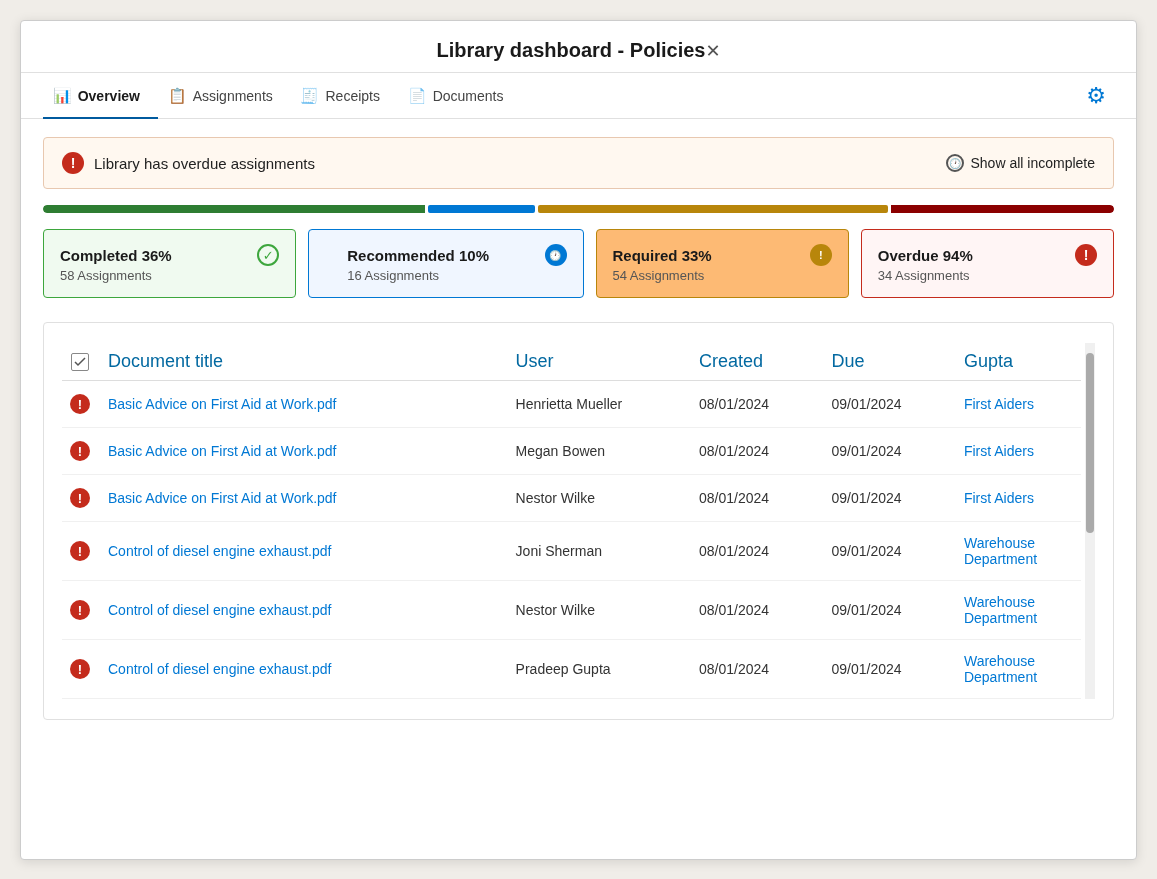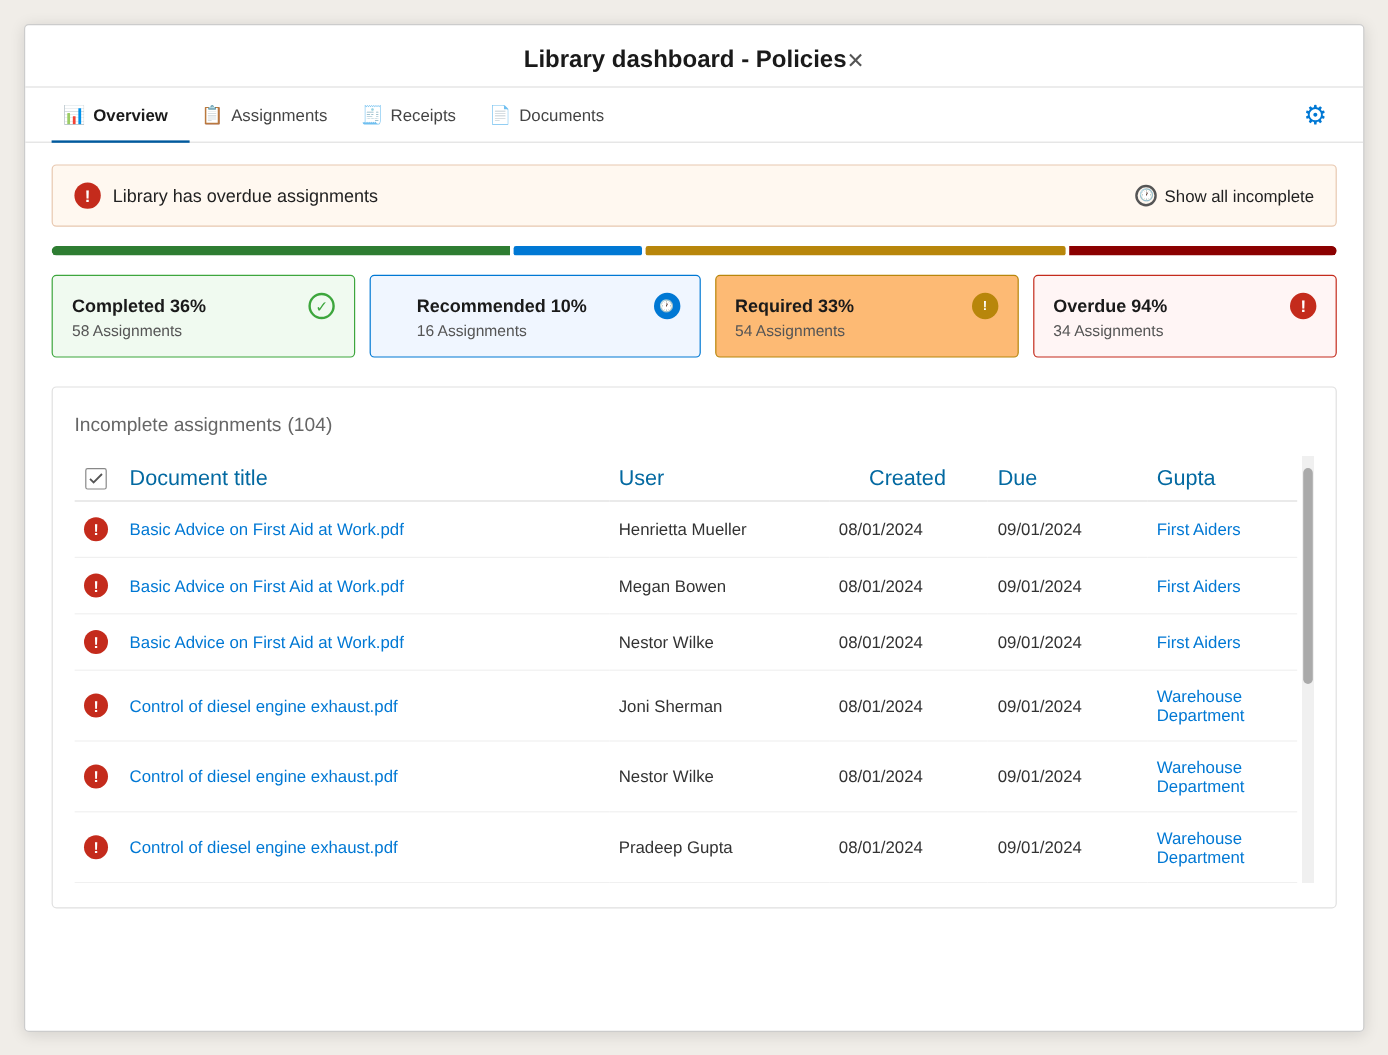--- a/index.html
+++ b/index.html
@@ -275,21 +275,21 @@
       padding: 8px 10px 8px 8px;
       font-weight: 400;
       font-size: 18px;
       color: #0369a1;
     }
     thead th:first-child {
       width: 36px;
     }
     thead th:nth-child(2) { width: 40%; }
     thead th:nth-child(3) { width: 18%; }
-    thead th:nth-child(4) { width: 13%; text-align: center; }
+    thead th:nth-child(4) { width: 13%; }
     thead th:nth-child(5) { width: 13%; }
     tbody tr {
       border-bottom: 1px solid #f0f0f0;
     }
     tbody td {
       padding: 13px 10px 13px 8px;
       font-size: 14px;
       color: #333;
     }
     .row-icon {
@@ -401,24 +401,20 @@
       <div class="stat-card overdue">
         <div class="stat-card-header">
           <span class="stat-card-title">Overdue 94%</span>
           <div class="stat-icon-red">!</div>
         </div>
         <span class="stat-card-sub">34 Assignments</span>
       </div>
     </div>
 
     <div style="background: #fff; border: 1px solid #e0e0e0; border-radius: 4px; padding: 20px 18px;">
-      <div class="section-title">
-        <span>Incomplete assignments</span>
-        <span>(104)</span>
-      </div>
 
       <div class="table-container">
         <div class="scrollbar-track">
           <div class="scrollbar-thumb"></div>
         </div>
         <table>
           <thead>
             <tr>
               <th>
                 <div class="checkbox-th">

